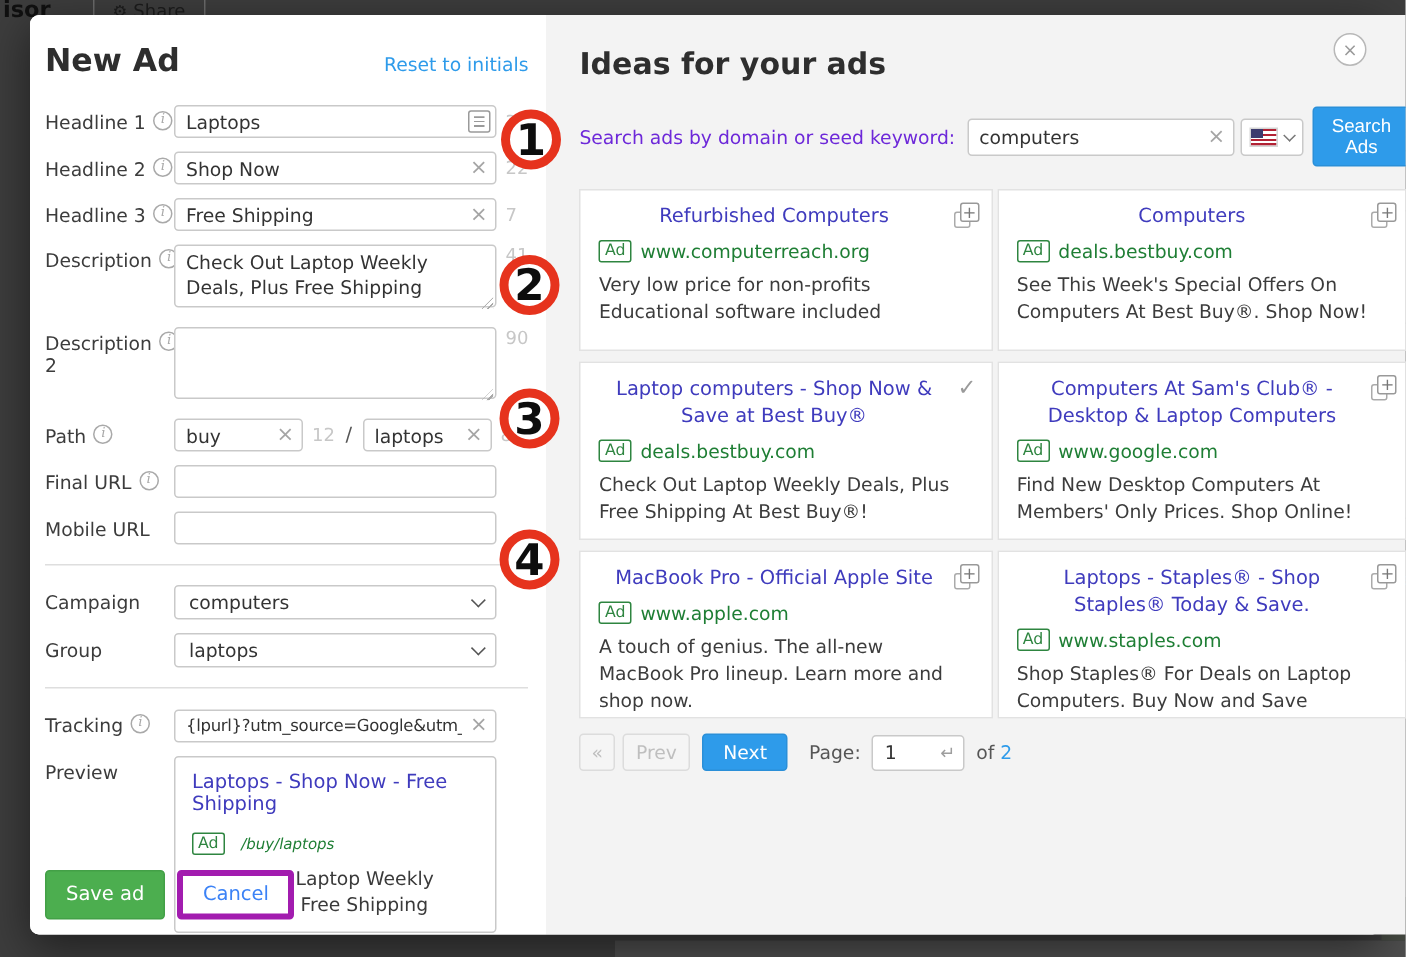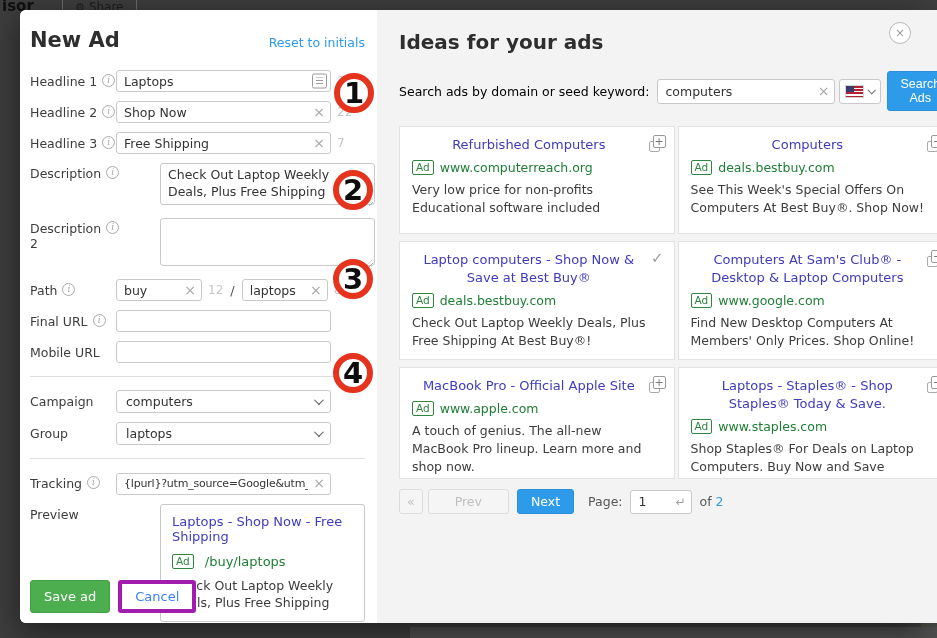--- a/index.html
+++ b/index.html
@@ -32,21 +32,21 @@
   }
   .left-panel { width:357px; padding:16px 12px 14px 10px; position:relative; border-radius:6px 0 0 6px; background:#fff; }
   .right-panel { flex:1; background:#f3f3f3; border-radius:0 6px 6px 0; padding:18px 18px 0 22px; position:relative; }
 
   
   .lp-head { display:flex; align-items:baseline; justify-content:space-between; margin:2px 0 18px; }
   .lp-title { font-size:21px; font-weight:bold; color:#2e2e2e; }
   .reset-link { font-size:12.5px; color:#2e9bea; cursor:pointer; text-decoration:none; }
 
   .frow { display:flex; align-items:center; margin-bottom:9px; }
-  .frow.top { align-items:flex-start;gap:44px; }
+  .frow.top { align-items:flex-start; }
   .frow.top .flabel { margin-top:3px; }
   .flabel { width:86px; flex-shrink:0; font-size:12.5px; color:#3c3c3c; display:flex; align-items:flex-start; gap:5px; }
   .info-ic {
     width:13px; height:13px; border:1px solid #a9a9a9; border-radius:50%;
     color:#a9a9a9; font-size:9px; line-height:11px; text-align:center;
     font-family:"DejaVu Serif", serif; font-style:italic; flex-shrink:0; cursor:pointer;
   }
   .iwrap { position:relative; width:215px; flex-shrink:0; }
   .iwrap input, .iwrap textarea, .sel {
     width:100%; border:1px solid #c9c9c9; border-radius:3px; background:#fff;
@@ -70,35 +70,35 @@
   .slash { margin:0 7px; color:#555; font-size:13px; }
   .sel { height:23px; display:flex; align-items:center; justify-content:space-between; padding:0 9px; cursor:pointer; width:215px; }
   .chev { width:7px; height:7px; border-right:1.7px solid #555; border-bottom:1.7px solid #555; transform:rotate(45deg) translateY(-2px); }
   .sep { border:none; border-top:1px solid #dedede; margin:13px 0; }
   .trk input { font-size:11px; letter-spacing:-0.2px; }
 
   .pv-box { width:215px; min-height:96px; border:1px solid #c9c9c9; border-radius:3px; background:#fff; padding:9px 11px; }
   .pv-title { color:#3f3bbd; font-size:13px; margin-bottom:7px; cursor:pointer; }
   .ad-badge { display:inline-block; border:1px solid #2e8540; color:#2e8540; font-size:10.5px;
               padding:0 3px; border-radius:2px; line-height:13px; vertical-align:1px; }
-  .pv-url { color:#1e7e34; font-size:13px; margin-left:6px; }
+  .pv-url { color:#1e7e34; font-size:10px; margin-left:6px;font-style:italic; }
   .pv-desc { color:#3a3a3a; font-size:12.5px; line-height:1.4; margin-top:7px; }
 
   .lp-foot { position:absolute; left:10px; bottom:10px; display:flex; gap:8px; }
   .btn { font-family:"DejaVu Sans", sans-serif; font-size:13px; border-radius:3px; padding:5px 13px; cursor:pointer; }
   .btn-save { background:#4cae4f; border:1px solid #43a047; color:#fff; }
   .btn-cancel { background:#fff; border:4px solid #a21caf; color:#3b82f6; }
 
   
   .rp-title { font-size:20px; font-weight:bold; color:#2e2e2e; margin:2px 0 17px; }
   .close-btn { position:absolute; top:12px; right:10px; width:22px; height:22px;
     border:1.5px solid #b8b8b8; border-radius:50%; color:#9a9a9a; font-size:12px;
     display:flex; align-items:center; justify-content:center; cursor:pointer; background:#fff; z-index:5; }
   .search-row { display:flex; align-items:center; margin-bottom:15px; }
-  .search-label { font-size:12.5px; color:#000000; margin-right:8px; white-space:nowrap; }
+  .search-label { font-size:12.5px; color:#6d28d9; margin-right:8px; white-space:nowrap; }
   .search-wrap { width:178px; }
   .search-wrap input { height:25px; }
   .flag-box { height:25px; width:42px; border:1px solid #c9c9c9; border-radius:3px; background:#fff;
     display:flex; align-items:center; justify-content:center; gap:5px; margin-left:4px; cursor:pointer; flex-shrink:0; }
   .flag { width:17px; height:11px; position:relative; outline:1px solid #d5d5d5;
     background:repeating-linear-gradient(180deg, #b22234 0 1.6px, #fff 1.6px 3.2px); }
   .flag::after { content:""; position:absolute; left:0; top:0; width:8px; height:6px; background:#3c3b6e; }
   .chev-sm { width:6px; height:6px; border-right:1.5px solid #777; border-bottom:1.5px solid #777; transform:rotate(45deg) translateY(-1px); }
   .btn-search { background:#2e9bea; border:1px solid #2a8fd8; color:#fff; font-size:12.5px;
     padding:5px 12px; border-radius:3px; margin-left:6px; cursor:pointer; }
@@ -109,21 +109,21 @@
   .card-src { display:flex; align-items:center; gap:6px; margin-bottom:6px; }
   .card-domain { color:#1e7e34; font-size:12.5px; }
   .card-desc { color:#3c3c3c; font-size:12.5px; line-height:1.42; }
   .icon-add { position:absolute; top:8px; right:8px; width:17px; height:17px; cursor:pointer; }
   .icon-add .sheet { position:absolute; left:0; bottom:0; width:11px; height:11px; border:1px solid #aaa; border-radius:2px; background:#fff; }
   .icon-add .front { position:absolute; right:0; top:0; width:13px; height:13px; border:1px solid #999; border-radius:2px;
     background:#fff; color:#777; font-size:11px; line-height:11px; text-align:center; }
   .icon-check { position:absolute; top:7px; right:10px; color:#9a9a9a; font-size:15px; font-weight:bold; }
 
   .pager { display:flex; align-items:center; margin-top:10px; font-size:12.5px; color:#555; }
-  .pg-btn { border-radius:3px; padding:4px 26px; font-size:12.5px; cursor:default; }
+  .pg-btn { border-radius:3px; padding:4px 8px; font-size:12.5px; cursor:default; }
   .pg-dis { background:#f5f5f5; border:1px solid #dcdcdc; color:#bfbfbf; }
   .pg-first { padding:4px 7px; margin-right:5px; }
   .pg-prev { margin-right:8px; }
   .pg-next { background:#2e9bea; border:1px solid #2a8fd8; color:#fff; cursor:pointer; padding:4px 13px; }
   .pg-label { margin-left:14px; margin-right:7px; }
   .pg-iwrap { position:relative; width:62px; }
   .pg-iwrap input { width:100%; height:24px; border:1px solid #c9c9c9; border-radius:3px; padding:0 18px 0 8px; font-size:12.5px; font-family:"DejaVu Sans",sans-serif; color:#333; }
   .pg-ret { position:absolute; right:6px; top:50%; transform:translateY(-50%); color:#9e9e9e; font-size:12px; }
   .pg-of { margin-left:8px; }
   .pg-total { color:#2e9bea; margin-left:4px; }

